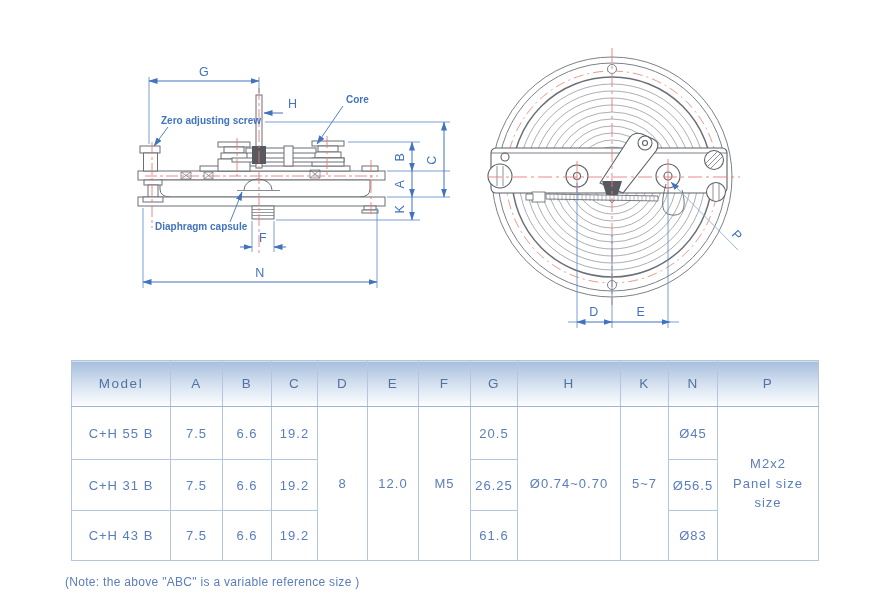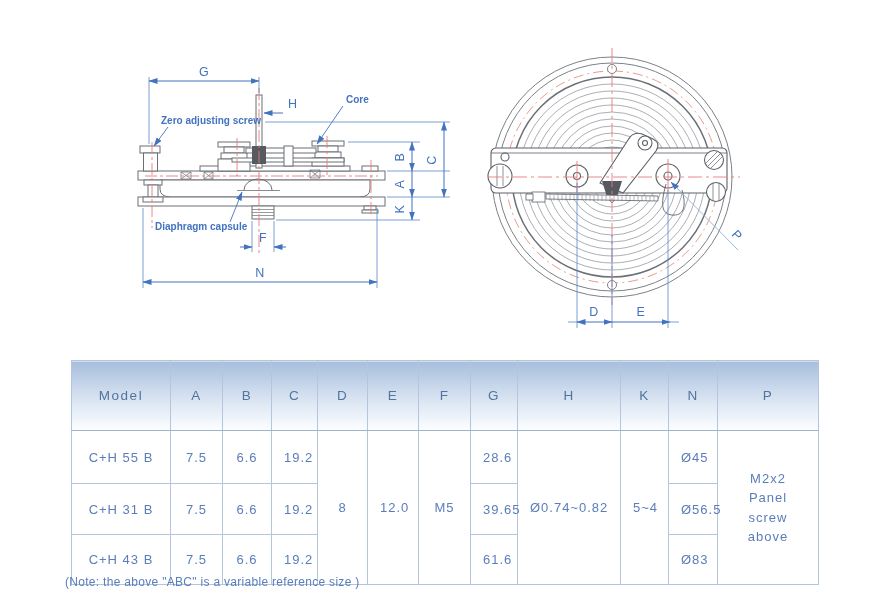--- a/index.html
+++ b/index.html
@@ -11,21 +11,21 @@
   svg text{font-family:"Liberation Sans",sans-serif;}
   .dimtxt{fill:#4273bf;font-size:12.5px;letter-spacing:.5px;}
   .lbltxt{fill:#4273bf;font-size:10px;font-weight:700;}
   .spec-table{
     position:absolute;left:71px;top:360px;width:747px;
     border-collapse:collapse;table-layout:fixed;
     color:#5a7dbb;font-size:13px;
   }
   .spec-table th,.spec-table td{
     border:1px solid #b3c6de;text-align:center;vertical-align:middle;
-    font-weight:normal;letter-spacing:1px;padding:12px;
+    font-weight:normal;letter-spacing:1px;padding:0;
   }
   .spec-table th{
     background:linear-gradient(to bottom,#a7bedc 0%,#d9e4f2 55%,#fdfeff 100%);
     color:#52749f;font-size:13.5px;letter-spacing:1.5px;height:45px;
     border-bottom:1px solid #9db3cf;
   }
   .spec-table .r1{height:53px;}
   .spec-table .r2{height:51px;}
   .spec-table .r3{height:50px;}
   .pcell span{display:block;line-height:1.5;}
@@ -255,36 +255,36 @@
     <th>P</th>
   </tr>
   <tr class="r1">
     <td>C+H 55 B</td>
     <td>7.5</td>
     <td>6.6</td>
     <td>19.2</td>
     <td rowspan="3">8</td>
     <td rowspan="3">12.0</td>
     <td rowspan="3">M5</td>
-    <td>28.6</td>
-    <td rowspan="3">Ø0.74~0.82</td>
-    <td rowspan="3">5~4</td>
+    <td>20.5</td>
+    <td rowspan="3">Ø0.74~0.70</td>
+    <td rowspan="3">5~7</td>
     <td>Ø45</td>
     <td rowspan="3" class="pcell">
       <span>M2x2</span>
-      <span>Panel screw</span>
-      <span>above</span>
+      <span>Panel size</span>
+      <span>size</span>
     </td>
   </tr>
   <tr class="r2">
     <td>C+H 31 B</td>
     <td>7.5</td>
     <td>6.6</td>
     <td>19.2</td>
-    <td>39.65</td>
+    <td>26.25</td>
     <td>Ø56.5</td>
   </tr>
   <tr class="r3">
     <td>C+H 43 B</td>
     <td>7.5</td>
     <td>6.6</td>
     <td>19.2</td>
     <td>61.6</td>
     <td>Ø83</td>
   </tr>

